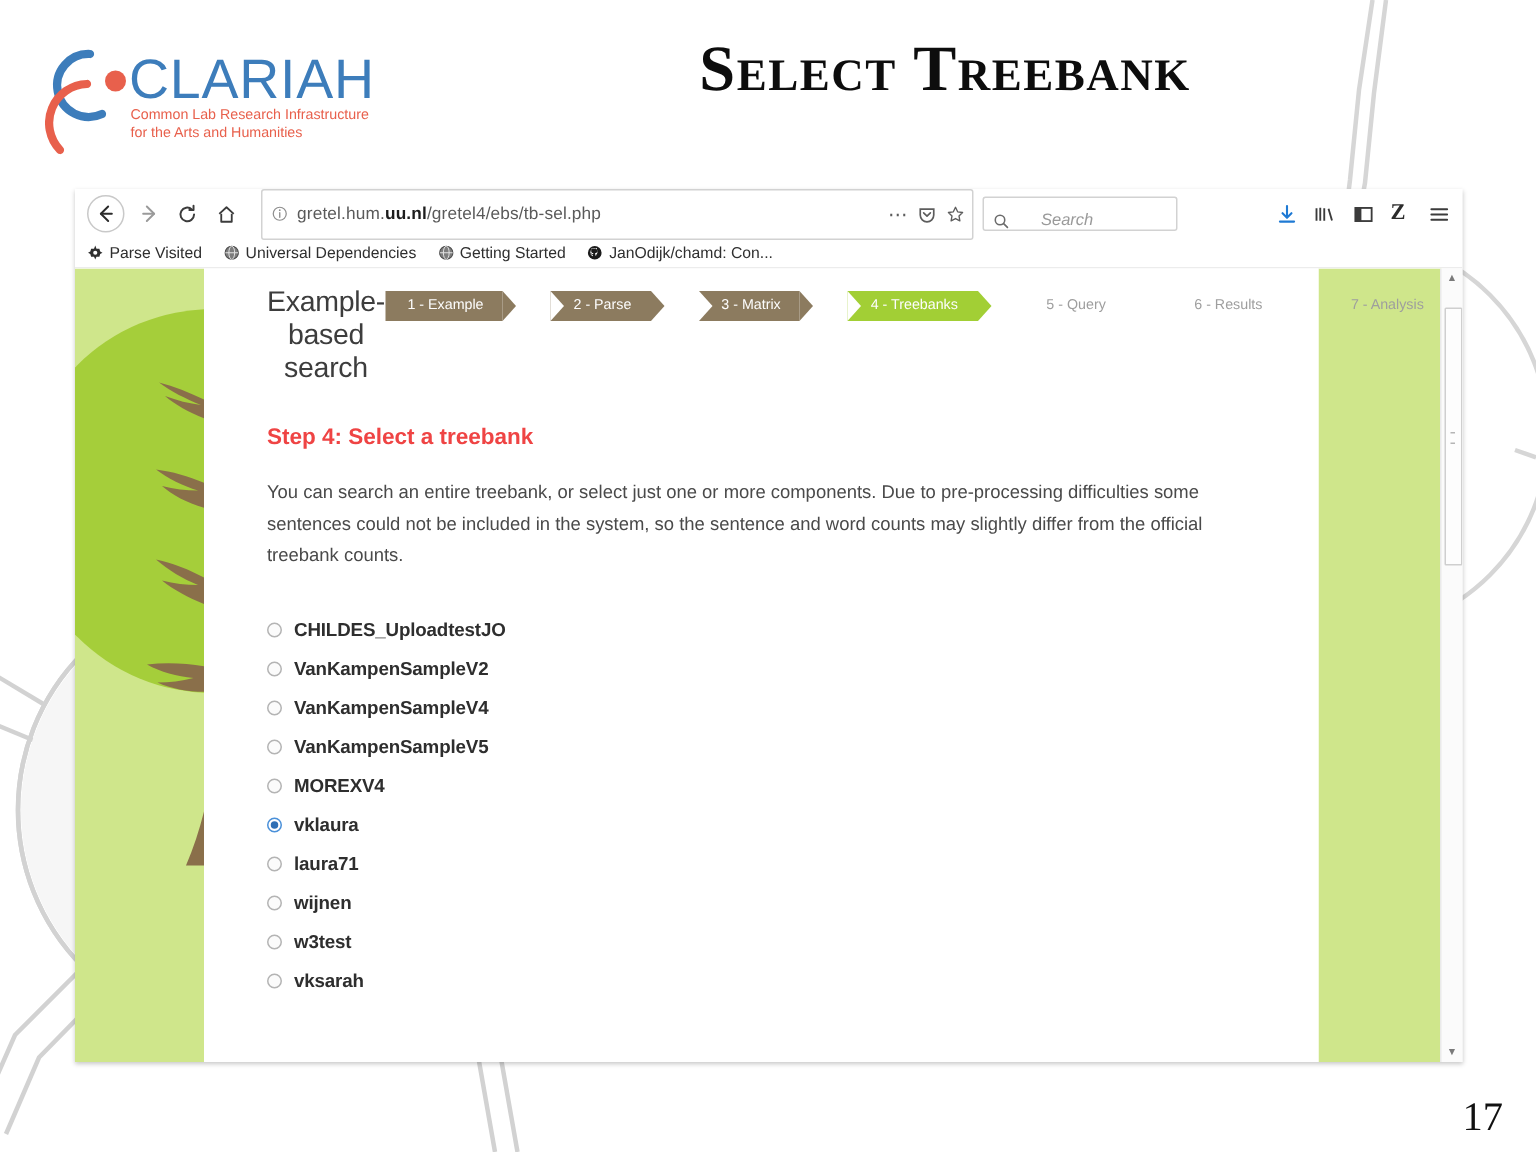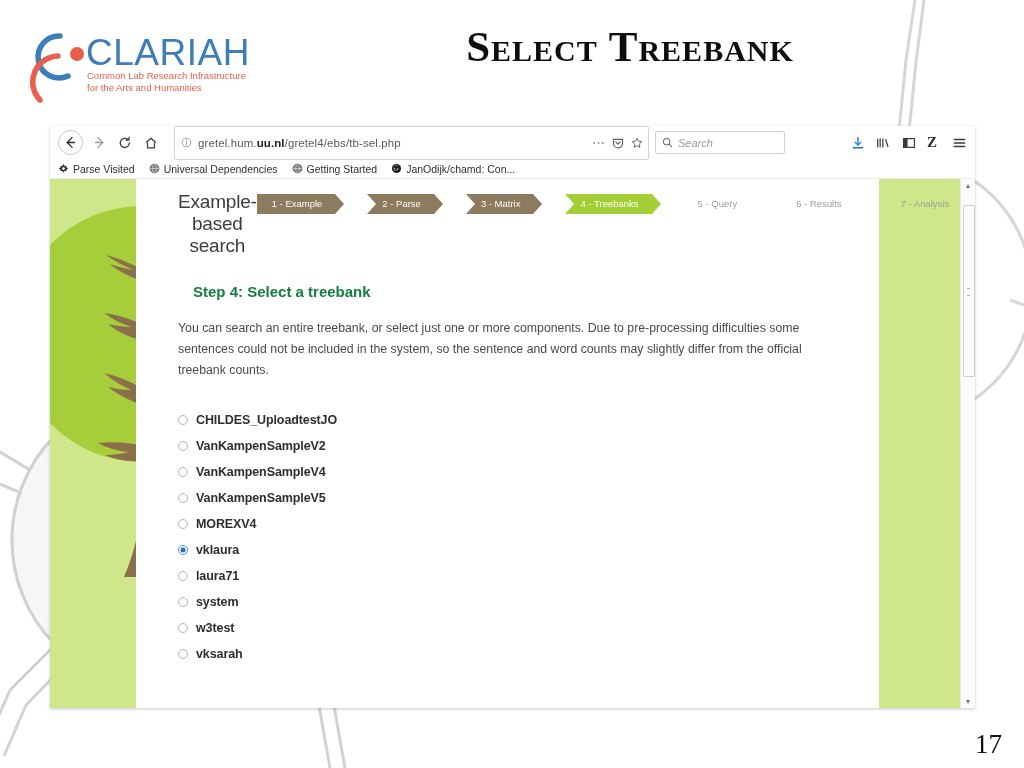--- a/index.html
+++ b/index.html
@@ -122,24 +122,24 @@
     display: flex;
     align-items: center;
     gap: 7px;
   }
   .searchbar {
     width: 130px;
     height: 23px;
     border: 1px solid #d2d2d2;
     border-radius: 2px;
     display: flex;
-    align-items: center;
+    align-items: flex-end;
     padding: 0 6px;
     box-sizing: border-box;
-    gap: 5px;
+    gap: 21px;
     flex: none;
   }
   .search-ph {
     font-size: 11px;
     color: #9a9a9a;
     font-style: italic;
   }
   .toolbar-icons {
     display: flex;
     align-items: center;
@@ -261,24 +261,23 @@
   .step.inactive {
     background: transparent;
     color: #9e9e9e;
     padding-left: 14px;
   }
   .step.inactive::after { display: none; }
   .step.inactive::before { display: none; }
 
   .step4-title {
     font-size: 15px;
-    color: #15803d;
+    color: #ef4444;
     font-weight: bold;
     margin-top: 26px;
-    margin-left: 15px;
   }
   .para {
     font-size: 12.3px;
     color: #4a4a4a;
     line-height: 1.72;
     margin-top: 18px;
     max-width: 640px;
   }
   .para a {
     color: #4a4a4a;
@@ -579,21 +578,21 @@
         <div class="tb-item">
           <span class="radio checked"></span>
           <span class="tb-label">vklaura</span>
         </div>
         <div class="tb-item">
           <span class="radio"></span>
           <span class="tb-label">laura71</span>
         </div>
         <div class="tb-item">
           <span class="radio"></span>
-          <span class="tb-label">system</span>
+          <span class="tb-label">wijnen</span>
         </div>
         <div class="tb-item">
           <span class="radio"></span>
           <span class="tb-label">w3test</span>
         </div>
         <div class="tb-item">
           <span class="radio"></span>
           <span class="tb-label">vksarah</span>
         </div>
         <div class="tb-item">

